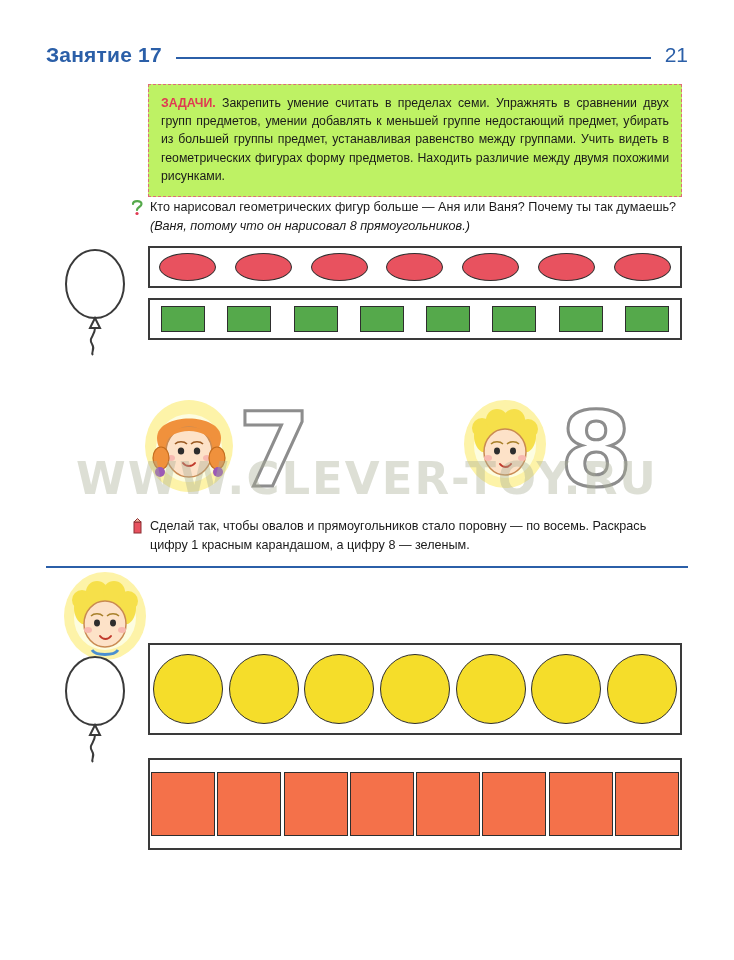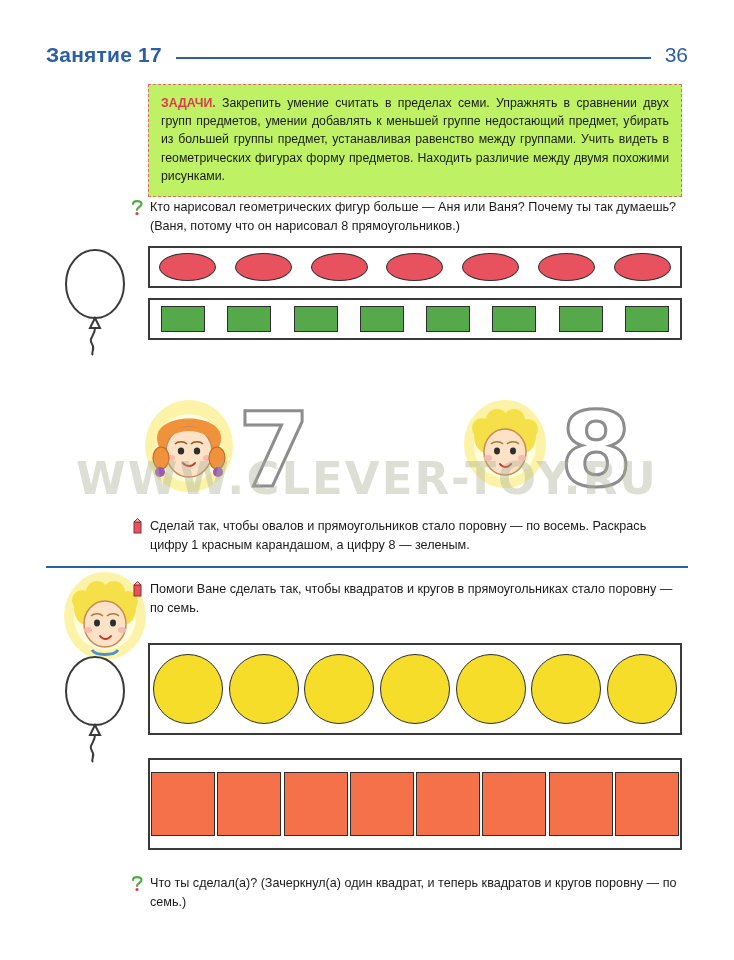--- a/index.html
+++ b/index.html
@@ -87,20 +87,21 @@
     left: 0;
     top: 1px;
     width: 13px;
     height: 17px;
   }
   .q-text {
     display: block;
     padding-left: 19px;
   }
   .ital {
+    font-style: italic;
   }
 
   #q1 { left: 131px; top: 198px; width: 556px; }
   #q2 { left: 131px; top: 517px; width: 556px; }
   #q3 { left: 131px; top: 580px; width: 556px; }
   #q4 { left: 131px; top: 874px; width: 556px; }
 
   
   .divider {
     position: absolute;
@@ -215,21 +216,21 @@
   }
 </style>
 </head>
 <body>
 
 <div class="page">
 
   <div class="header">
     <div class="header-title">Занятие 17</div>
     <div class="header-rule"></div>
-    <div class="header-page">36</div>
+    <div class="header-page">21</div>
   </div>
 
   <div class="tasks-box">
     <div class="tasks-text"><span class="tasks-label">ЗАДАЧИ.</span><span> Закрепить умение считать в пределах семи. Упражнять в сравнении двух групп предметов, умении добавлять к меньшей группе недостающий предмет, убирать из большей группы предмет, устанавливая равенство между группами. Учить видеть в геометрических фигурах форму предметов. Находить различие между двумя похожими рисунками.</span></div>
   </div>
 
   <div class="q-block" id="q1">
     <span class="q-icon">
       <svg width="13" height="17" viewBox="0 0 13 17">
         <path d="M2 5 C2 1.5 10.5 1 10.5 5 C10.5 8 6 8 6 11" stroke="#55a94b" stroke-width="2.2" fill="none" stroke-linecap="round"></path>
@@ -341,29 +342,20 @@
       <ellipse cx="51" cy="53" rx="3" ry="3.4" fill="#2e2e2e"></ellipse>
       <path d="M29 46 C32 43 38 43 41 46" stroke="#a8802a" stroke-width="1.5" fill="none"></path>
       <path d="M45 46 C48 43 54 43 57 46" stroke="#a8802a" stroke-width="1.5" fill="none"></path>
       <path d="M38 66 C41 70 46 70 49 66" stroke="#c0392b" stroke-width="2" fill="none" stroke-linecap="round"></path>
       <ellipse cx="26" cy="60" rx="4" ry="3" fill="#f7b9b0"></ellipse>
       <ellipse cx="60" cy="60" rx="4" ry="3" fill="#f7b9b0"></ellipse>
       <path d="M30 80 C34 86 52 86 56 80" stroke="#4a8fd0" stroke-width="3" fill="none"></path>
     </svg>
   </div>
 
-  <div class="q-block" id="q3">
-    <span class="q-icon">
-      <svg width="13" height="17" viewBox="0 0 13 17">
-        <rect x="3" y="4" width="7" height="11" fill="#e8525f" stroke="#8c2f33" stroke-width="1"></rect>
-        <path d="M3 4 L6.5 0.5 L10 4 Z" fill="#f2b8a0" stroke="#8c2f33" stroke-width="1"></path>
-      </svg>
-    </span>
-    <span class="q-text">Помоги Ване сделать так, чтобы квадратов и кругов в прямоугольниках стало поровну — по семь.</span>
-  </div>
 
   <div class="balloon" id="balloon2">
     <svg width="66" height="108" viewBox="0 0 66 108">
       <ellipse cx="33" cy="36" rx="29" ry="34" fill="#ffffff" stroke="#3a3a3a" stroke-width="2"></ellipse>
       <path d="M33 70 L28 80 L38 80 Z" fill="#ffffff" stroke="#3a3a3a" stroke-width="2"></path>
       <path d="M33 80 C33 88 26 90 30 96 C34 102 28 104 31 107" stroke="#3a3a3a" stroke-width="2" fill="none"></path>
     </svg>
   </div>
 
   <div class="strip" id="strip-circles">
@@ -380,23 +372,14 @@
     <span class="square"></span>
     <span class="square"></span>
     <span class="square"></span>
     <span class="square"></span>
     <span class="square"></span>
     <span class="square"></span>
     <span class="square"></span>
     <span class="square"></span>
   </div>
 
-  <div class="q-block" id="q4">
-    <span class="q-icon">
-      <svg width="13" height="17" viewBox="0 0 13 17">
-        <path d="M2 5 C2 1.5 10.5 1 10.5 5 C10.5 8 6 8 6 11" stroke="#55a94b" stroke-width="2.2" fill="none" stroke-linecap="round"></path>
-        <circle cx="6" cy="14.5" r="1.6" fill="#e03a52"></circle>
-      </svg>
-    </span>
-    <span class="q-text"><span>Что ты сделал(а)? </span><span class="ital">(Зачеркнул(а) один квадрат, и теперь квадратов и кругов поровну — по семь.)</span></span>
-  </div>
 
 </div>
 
 </body></html>

